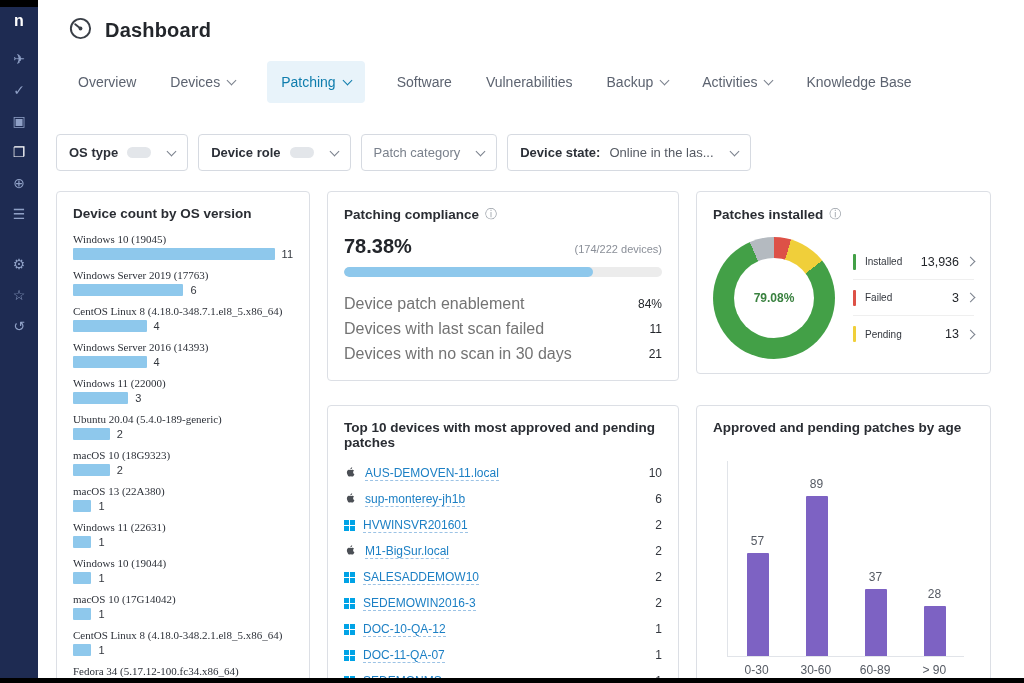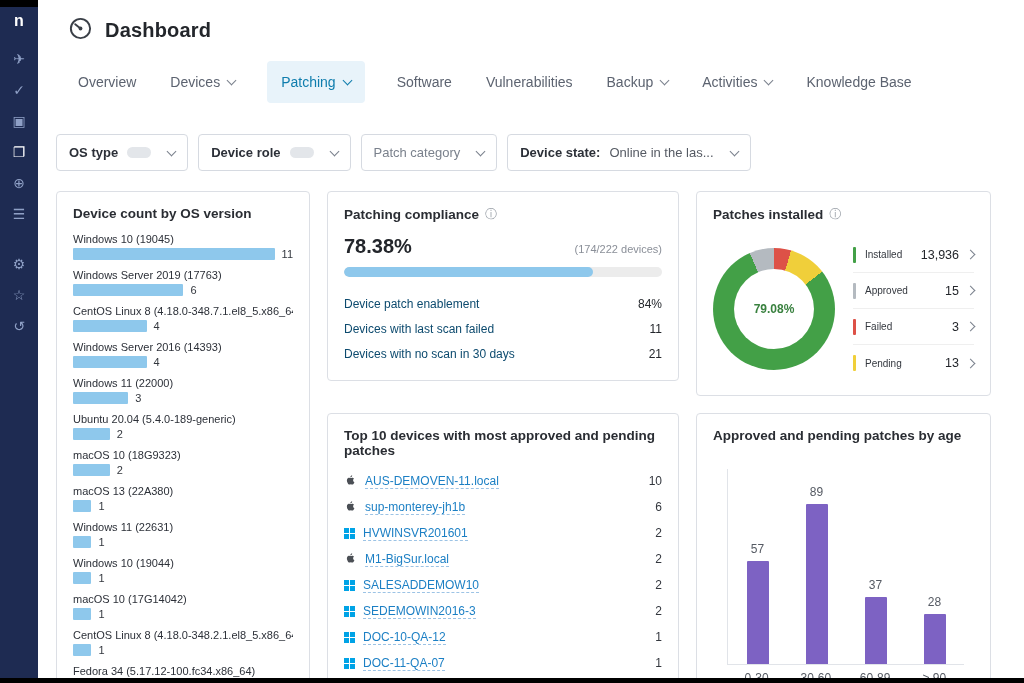--- a/index.html
+++ b/index.html
@@ -50,40 +50,40 @@
   .info { color:#9aa0a8; font-size:12px; font-weight:normal; cursor:pointer; }
 
   
   .pct-row { display:flex; align-items:baseline; justify-content:space-between; margin-top:12px; }
   .big-pct { font-size:20px; font-weight:bold; color:#23262b; }
   .devices-txt { font-size:11px; color:#8a8f98; }
   .progress { height:10px; background:#ececec; border-radius:5px; margin-top:9px; overflow:hidden; }
   .progress-fill { height:100%; background:#8ec8ec; border-radius:5px; }
   .c-rows { margin-top:14px; }
   .c-row { display:flex; justify-content:space-between; align-items:center; height:25px; }
-  .c-lab { font-size:12px; color:#0c4a6e; }
+  .c-lab { font-size:16px; color:#737373; }
   .c-val { font-size:12px; color:#23262b; }
 
   
   .donut-wrap { display:flex; align-items:center; gap:18px; margin-top:14px; }
   .donut { width:122px; height:122px; border-radius:50%; position:relative; flex:none; }
   .donut-hole { position:absolute; inset:21px; background:#fff; border-radius:50%;
     display:flex; align-items:center; justify-content:center; }
   .donut-center { font-size:12px; font-weight:bold; color:#39813f; }
   .legend { flex:1; }
   .leg-row { display:flex; align-items:center; height:36px; border-bottom:1px solid #efefef; cursor:pointer; }
   .leg-row:last-child { border-bottom:none; }
   .leg-bar { width:3px; height:16px; border-radius:1px; margin-right:9px; flex:none; }
   .leg-lab { font-size:10px; color:#33373e; }
   .leg-val { margin-left:auto; font-size:12.5px; color:#23262b; }
 
   
   .os-list { margin-top:12px; }
   .os-item { margin-bottom:9px; }
-  .os-lab { font-size:11px; color:#2c3038; margin-bottom:3px; white-space:nowrap; overflow:hidden; }
+  .os-lab { font-size:11px; color:#2c3038; margin-bottom:3px; white-space:nowrap; overflow:hidden;font-family:Liberation Serif, serif; }
   .os-bar-row { display:flex; align-items:center; gap:7px; }
   .os-bar { height:12px; border-radius:1px; min-width:14px; }
   .os-val { font-size:11px; color:#33373e; }
 
   
   .dev-list { margin-top:10px; }
   .dev-row { display:flex; align-items:center; height:26px; gap:8px; }
   .dev-name { font-size:12px; color:#1b7fc4; text-decoration:none; border-bottom:1px dashed #9cc3e5; cursor:pointer; white-space:nowrap; }
   .dev-val { margin-left:auto; font-size:12px; color:#33373e; }
   .os-ico { width:13px; text-align:center; flex:none; }
@@ -233,26 +233,20 @@
           </div>
         </div>
         <div class="legend">
             <div class="leg-row">
               <span class="leg-bar" style="background: rgb(67, 160, 71);"></span>
               <span class="leg-lab">Installed</span>
               <span class="leg-val">13,936</span>
               <span class="chev r"></span>
             </div>
             <div class="leg-row">
-              <span class="leg-bar" style="background: rgb(180, 186, 192);"></span>
-              <span class="leg-lab">Approved</span>
-              <span class="leg-val">15</span>
-              <span class="chev r"></span>
-            </div>
-            <div class="leg-row">
               <span class="leg-bar" style="background: rgb(221, 81, 71);"></span>
               <span class="leg-lab">Failed</span>
               <span class="leg-val">3</span>
               <span class="chev r"></span>
             </div>
             <div class="leg-row">
               <span class="leg-bar" style="background: rgb(240, 207, 58);"></span>
               <span class="leg-lab">Pending</span>
               <span class="leg-val">13</span>
               <span class="chev r"></span>

